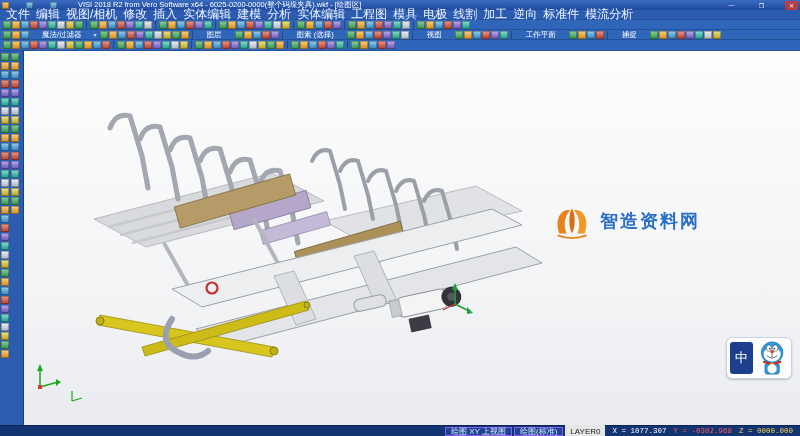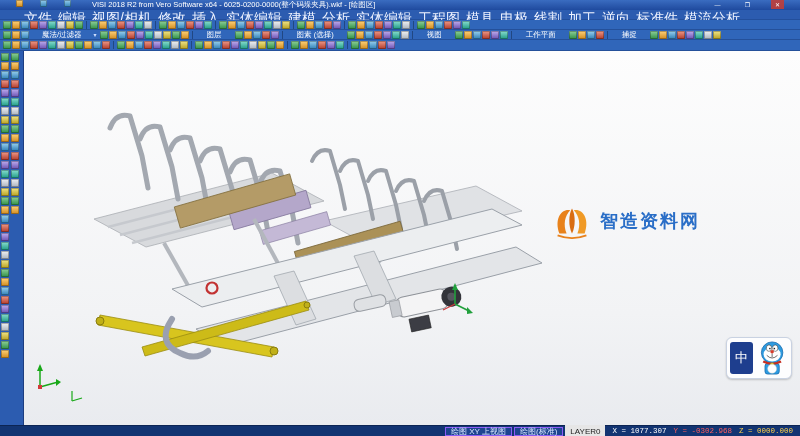--- a/index.html
+++ b/index.html
@@ -1,29 +1,29 @@
 <!DOCTYPE html>
 <html><head>
 <meta charset="utf-8">
 <style>
   *{margin:0;padding:0;box-sizing:border-box}
   html,body{width:800px;height:436px;overflow:hidden}
   body{font-family:"Liberation Sans",sans-serif;font-size:9px;background:#2c5cb0}
   .app{width:800px;height:436px;display:flex;flex-direction:column}
 
   
-  .titlebar{height:10px;background:linear-gradient(#3a6cc0,#1f4a9e);display:flex;align-items:flex-start;color:#fff;font-size:7.5px;padding:0 16px;gap:17px;flex:0 0 auto}
+  .titlebar{height:10px;background:linear-gradient(#3a6cc0,#1f4a9e);display:flex;align-items:center;color:#fff;font-size:7.5px;padding:0 2px;gap:17px;flex:0 0 auto}
   .tb-appicon{width:7px;height:7px;border-radius:1px;background:linear-gradient(#ffd27a,#d08a1e);box-shadow:inset 0 0 0 1px rgba(0,0,0,.3)}
   .tb-quick{width:7px;height:7px;border-radius:1px;background:linear-gradient(#9ad2f0,#2f7fb5);box-shadow:inset 0 0 0 1px rgba(0,0,0,.3)}
   .title-text{margin-left:4px;white-space:nowrap;overflow:hidden;text-overflow:ellipsis;flex:1}
   .winbtn{width:13px;height:9px;display:flex;align-items:center;justify-content:center;font-size:6px;color:#fff;flex:0 0 auto}
   .winbtn.close{background:rgba(200,60,50,.85)}
 
   
-  .menubar{height:10px;background:#2c5cb0;display:flex;align-items:flex-start;color:#eef3ff;font-size:14px;padding:0 21px;flex:0 0 auto;border-bottom:1px solid #234f9c}
+  .menubar{height:10px;background:#2c5cb0;display:flex;align-items:center;color:#eef3ff;font-size:12px;padding:0 3px;flex:0 0 auto;border-bottom:1px solid #234f9c}
   .menubar .menu-item{padding:0 3px;white-space:nowrap;cursor:default}
 
   
   .trow{display:flex;align-items:center;background:#3066ba;border-bottom:1px solid #24509a;padding:0 2px;flex:0 0 auto}
   .trow1{height:10px}.trow2{height:10px}.trow3{height:11px}
   .tgroup{display:flex;align-items:center;gap:1px;padding:0 1px}
   .ticon{width:8px;height:8px;border-radius:1px;box-shadow:inset 0 0 0 1px rgba(0,0,0,.28);display:inline-block}
   .c0{background:linear-gradient(#8fd19a,#2f8f45)}
   .c1{background:linear-gradient(#ffd27a,#d08a1e)}
   .c2{background:linear-gradient(#9ad2f0,#2f7fb5)}

